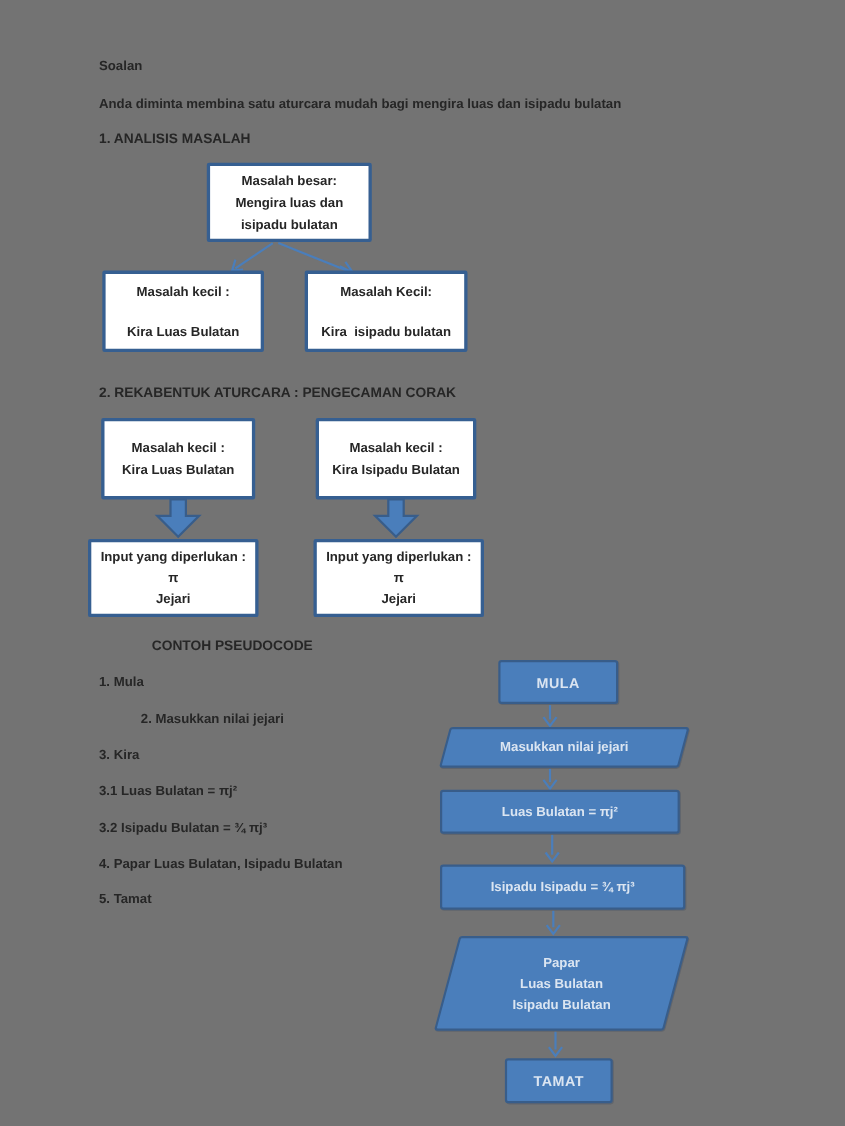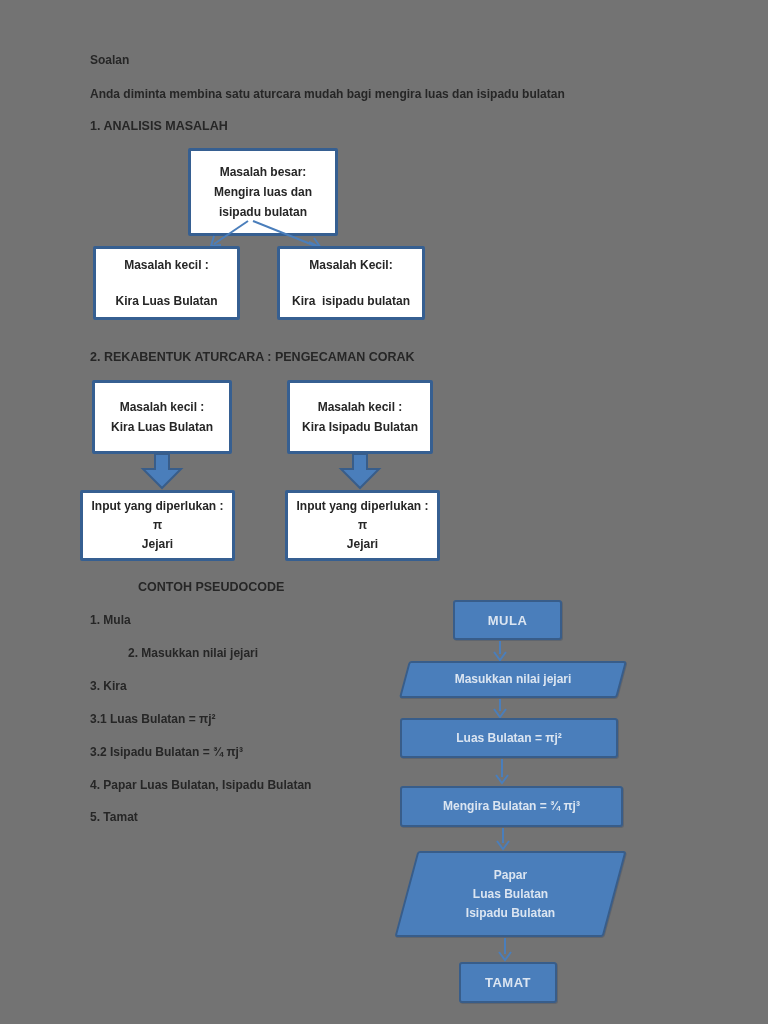--- a/index.html
+++ b/index.html
@@ -40,21 +40,21 @@
 </style>
 </head>
 <body>
 
 <div class="page">
 
   <div class="t" style="left:90px; top:53px;">Soalan</div>
   <div class="t" style="left:90px; top:87px;">Anda diminta membina satu aturcara mudah bagi mengira luas dan isipadu bulatan</div>
   <div class="t h" style="left:90px; top:119px;">1. ANALISIS MASALAH</div>
 
-  <div class="obox" style="left:188px; top:148px; width:150px; height:88px;">
+  <div class="obox" style="left:188px; top:148px; width:150px; height:72px;">
     <span class="ln">Masalah besar:</span>
     <span class="ln">Mengira luas dan</span>
     <span class="ln">isipadu bulatan</span>
   </div>
 
   <svg style="left:190px; top:218px;" width="150" height="36">
     <g stroke="#4a7ebb" stroke-width="2" fill="none">
       <line x1="58" y1="3" x2="24" y2="26"></line>
       <polyline points="24,18 21,28 31,27"></polyline>
       <line x1="63" y1="3" x2="128" y2="29"></line>
@@ -139,21 +139,21 @@
   </div>
 
   <svg style="left:494px; top:759px;" width="16" height="25">
     <g stroke="#4a7ebb" stroke-width="2" fill="none">
       <line x1="8" y1="0" x2="8" y2="18"></line>
         <polyline points="2,16 8,24 14,16"></polyline>
     </g>
   </svg>
 
   <div class="brect" style="left:400px; top:786px; width:223px; height:41px;">
-    <span>Mengira Bulatan = ¾ πj³</span>
+    <span>Isipadu Isipadu = ¾ πj³</span>
   </div>
 
   <svg style="left:495px; top:828px;" width="16" height="22">
     <g stroke="#4a7ebb" stroke-width="2" fill="none">
       <line x1="8" y1="0" x2="8" y2="15"></line>
         <polyline points="2,13 8,21 14,13"></polyline>
     </g>
   </svg>
 
   <div class="pwrap" style="left:406px; top:851px; width:209px; height:86px;">

